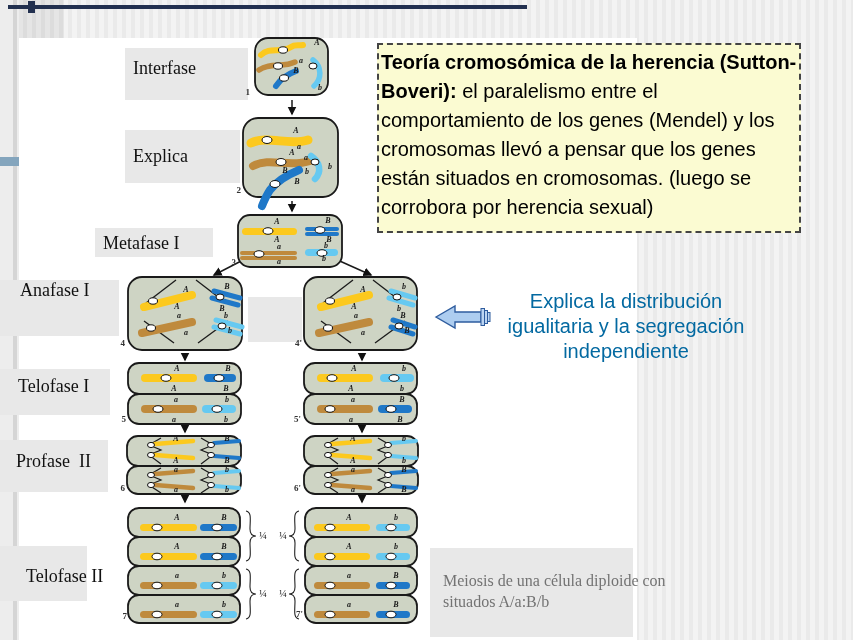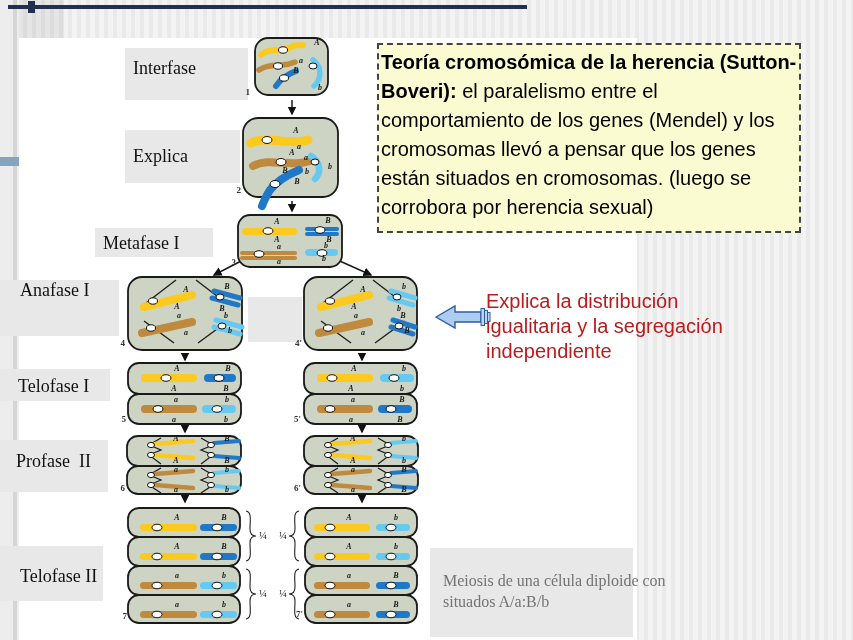--- a/index.html
+++ b/index.html
@@ -14,21 +14,21 @@
   .nav-tick{position:absolute;left:28px;top:1px;width:7px;height:12px;background:#22304f;z-index:2}
   .accent-bar{position:absolute;left:0;top:157px;width:19px;height:9px;background:#84a5bd;z-index:3}
   .content-white{position:absolute;left:19px;top:38px;width:618px;height:602px;background:#ffffff;z-index:1}
   .gbox{position:absolute;background:#e8e8e8;box-sizing:border-box;z-index:2}
   .plabel{font-family:"Liberation Serif",serif;font-size:18px;color:#111;white-space:pre}
   .theory{position:absolute;left:377px;top:43px;width:416px;z-index:5;
           border:2px dashed #444;background:#fbfbd2;padding:3px 2px 9px;
           text-align:left;font-size:20px;line-height:29px;color:#000}
   .theory .bold{font-weight:bold}
   .explica{position:absolute;left:486px;top:289px;width:280px;z-index:5;
-           font-size:20px;line-height:25px;color:#b91c1c}
+           text-align:center;font-size:20px;line-height:25px;color:#0369a1}
   .caption{position:absolute;left:443px;top:570px;z-index:5;
            font-family:"Liberation Serif",serif;font-size:16px;line-height:21px;
            color:#737373;white-space:nowrap}
   svg.diagram{position:absolute;left:0;top:0;z-index:4}
   svg.blue-arrow{position:absolute;left:434px;top:302px;z-index:5}
   
   .cell{fill:#ced4c4;stroke:#1a1a1a;stroke-width:1.8}
   .sp{fill:none;stroke:#1a1a1a;stroke-width:1.3}
   .zz{fill:none;stroke:#1a1a1a;stroke-width:1.2}
   .ar{stroke:#1a1a1a;stroke-width:1.5}
@@ -52,23 +52,23 @@
 </div>
 <div class="nav-line"></div>
 <div class="nav-tick"></div>
 <div class="accent-bar"></div>
 <div class="content-white"></div>
 
 <div class="gbox plabel" style="left:125px;top:48px;width:123px;height:52px;padding:10px 0 0 8px">Interfase</div>
 <div class="gbox plabel" style="left:125px;top:130px;width:115px;height:53px;padding:16px 0 0 8px">Explica</div>
 <div class="gbox plabel" style="left:95px;top:228px;width:118px;height:29px;padding:5px 12px 0 8px">Metafase I</div>
 <div class="gbox plabel" style="left:0;top:280px;width:119px;height:56px;padding:0 0 0 20px">Anafase I</div>
-<div class="gbox plabel" style="left:0;top:369px;width:110px;height:32px;padding:7px 0 8px 18px">Telofase I</div>
+<div class="gbox plabel" style="left:0;top:369px;width:110px;height:46px;padding:7px 0 8px 18px">Telofase I</div>
 <div class="gbox plabel" style="left:0;top:440px;width:108px;height:52px;padding:11px 0 0 16px">Profase  II</div>
-<div class="gbox plabel" style="left:0;top:546px;width:103px;height:55px;padding:20px 0 0 20px">Telofase II</div>
+<div class="gbox plabel" style="left:0;top:546px;width:87px;height:55px;padding:20px 0 0 26px">Telofase II</div>
 <div class="gbox" style="left:248px;top:297px;width:54px;height:45px"></div>
 <div class="gbox" style="left:430px;top:548px;width:203px;height:89px"></div>
 
 <div class="theory">
   <span class="bold">Teoría cromosómica de la herencia (Sutton-Boveri):</span><span> el paralelismo entre el comportamiento de los genes (Mendel) y los cromosomas llevó a pensar que los genes están situados en cromosomas.  (luego se corrobora por herencia sexual)</span>
 </div>
 
 <div class="explica">Explica la distribución igualitaria y la segregación independiente</div>
 
 <svg class="blue-arrow" width="62" height="30" viewBox="0 0 62 30">

